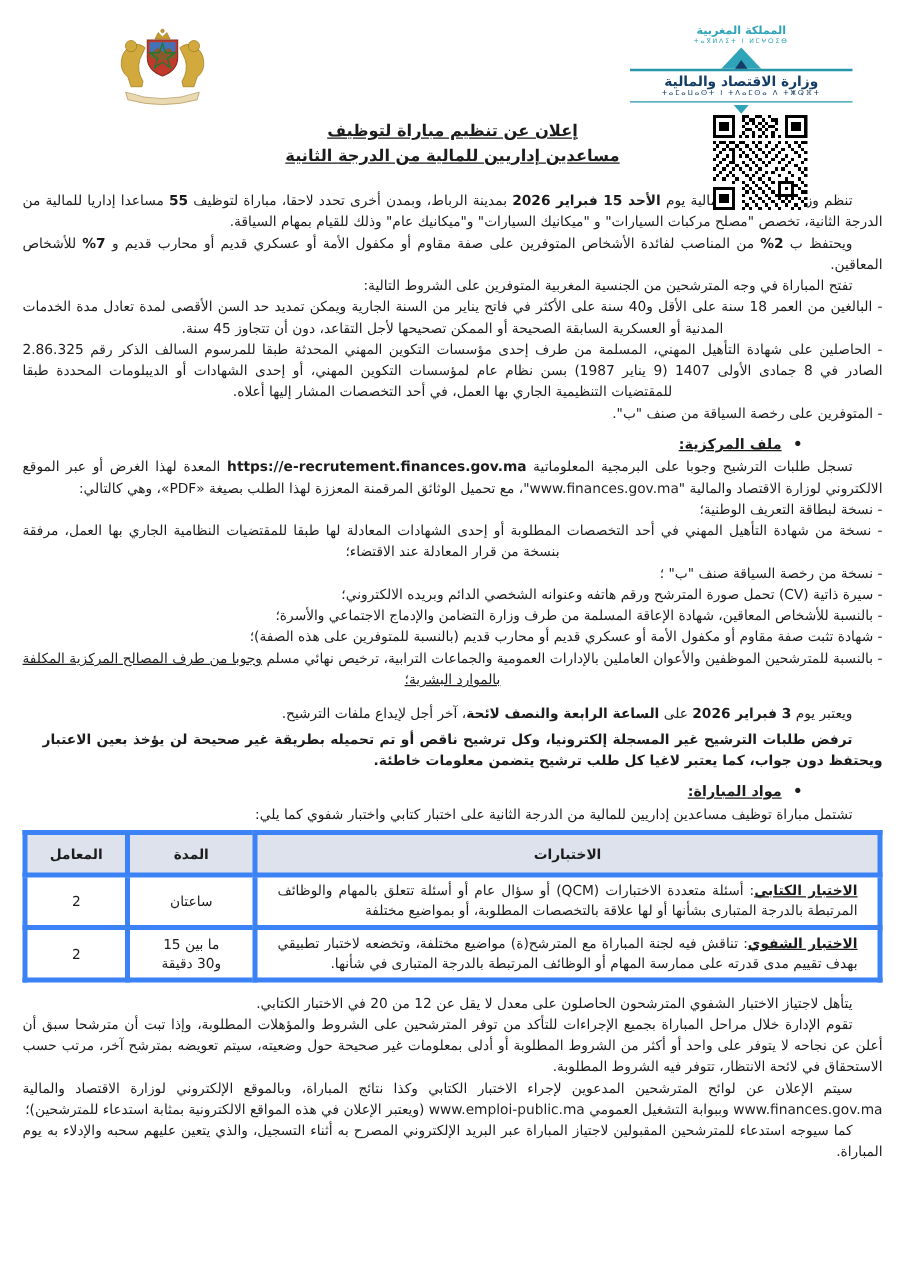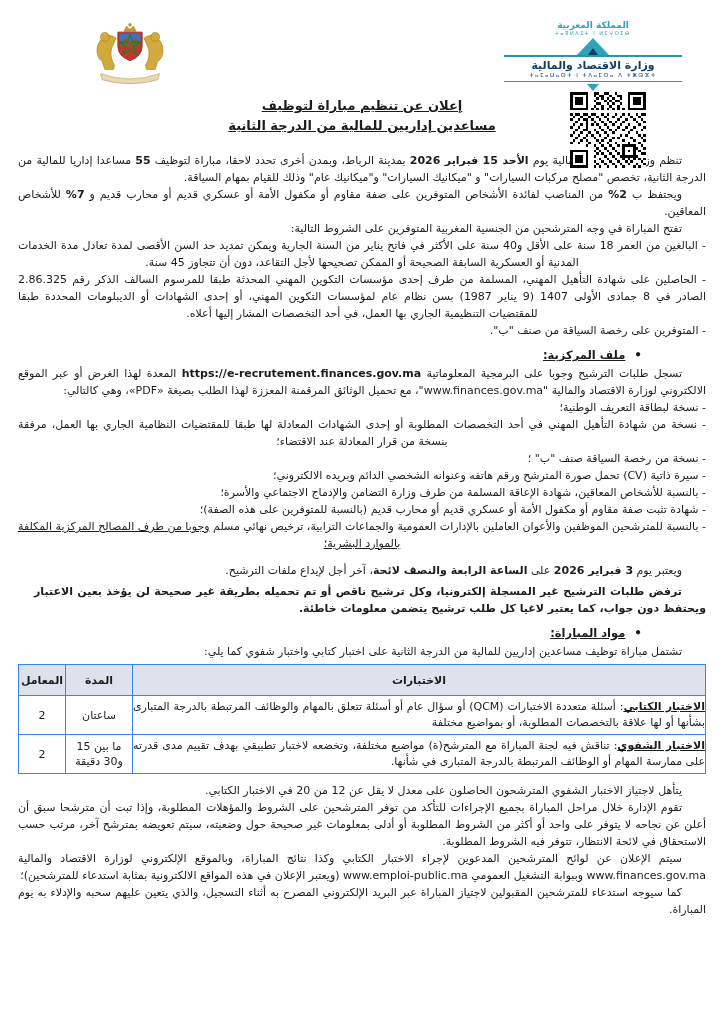--- a/index.html
+++ b/index.html
@@ -42,21 +42,21 @@
   .sec-h .ht{text-decoration:underline;}
   .sec-h .bullet{margin-left:5px;font-size:12px;}
   .bold-para{font-weight:bold;margin-left:16px;}
   .note-h{font-weight:bold;font-size:11.5px;margin:9px 0 2px;}
   .note-h .ht{text-decoration:underline;}
   .mt8{margin-top:8px;} .mt10{margin-top:10px;} .mt4{margin-top:4px;} .mt16{margin-top:16px;}
   span.b{font-weight:bold;} span.u{text-decoration:underline;}
   span.ltr{direction:ltr;unicode-bidi:embed;}
   
   .exam-table{width:100%;border-collapse:collapse;margin-top:4px;font-size:11px;}
-  .exam-table th,.exam-table td{border:1px solid #3b82f6;padding:3px 0;vertical-align:middle;}
+  .exam-table th,.exam-table td{border:4px solid #3b82f6;padding:3px 16px;vertical-align:middle;}
   .exam-table th{background:#dde2ec;font-weight:bold;height:24px;text-align:center;}
   .c-dur{width:66px;} .c-coef{width:46px;}
   .cell-exam{text-align:justify;line-height:16px;padding:5px 10px;}
   .cell-dur,.cell-coef{text-align:center;line-height:15px;}
 </style>
 </head>
 <body>
 
 <div class="page">
 

